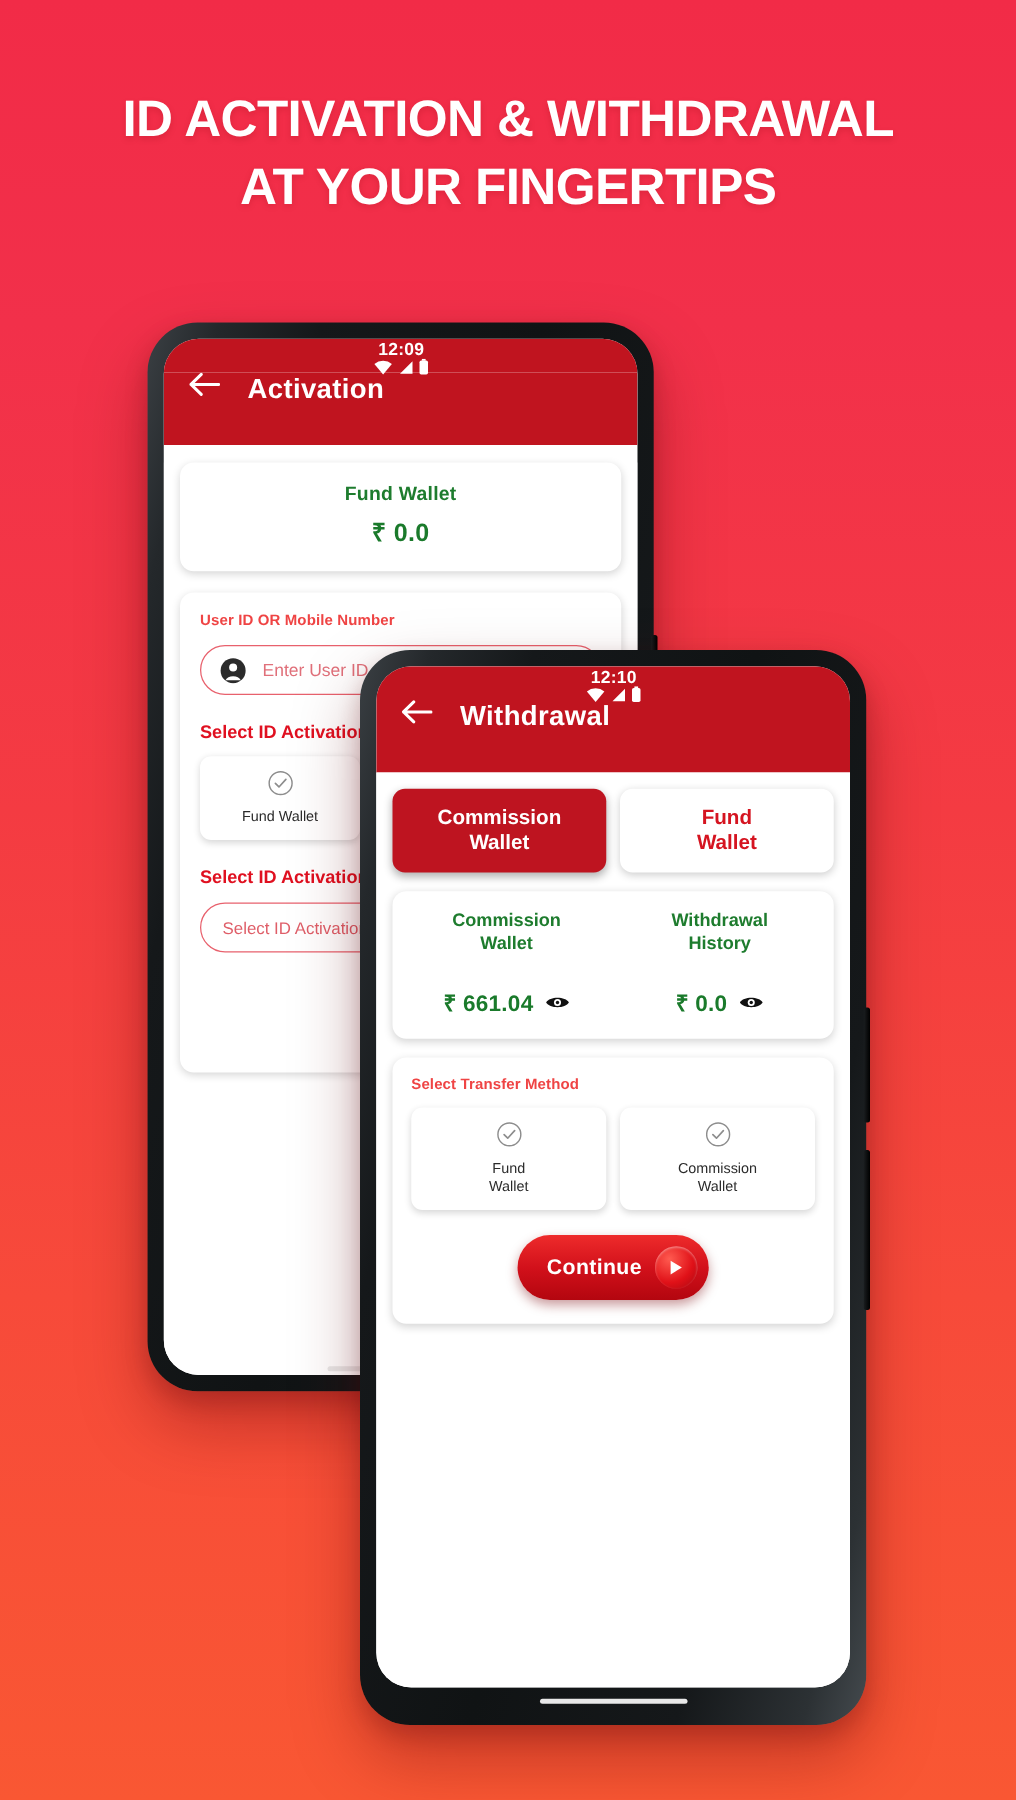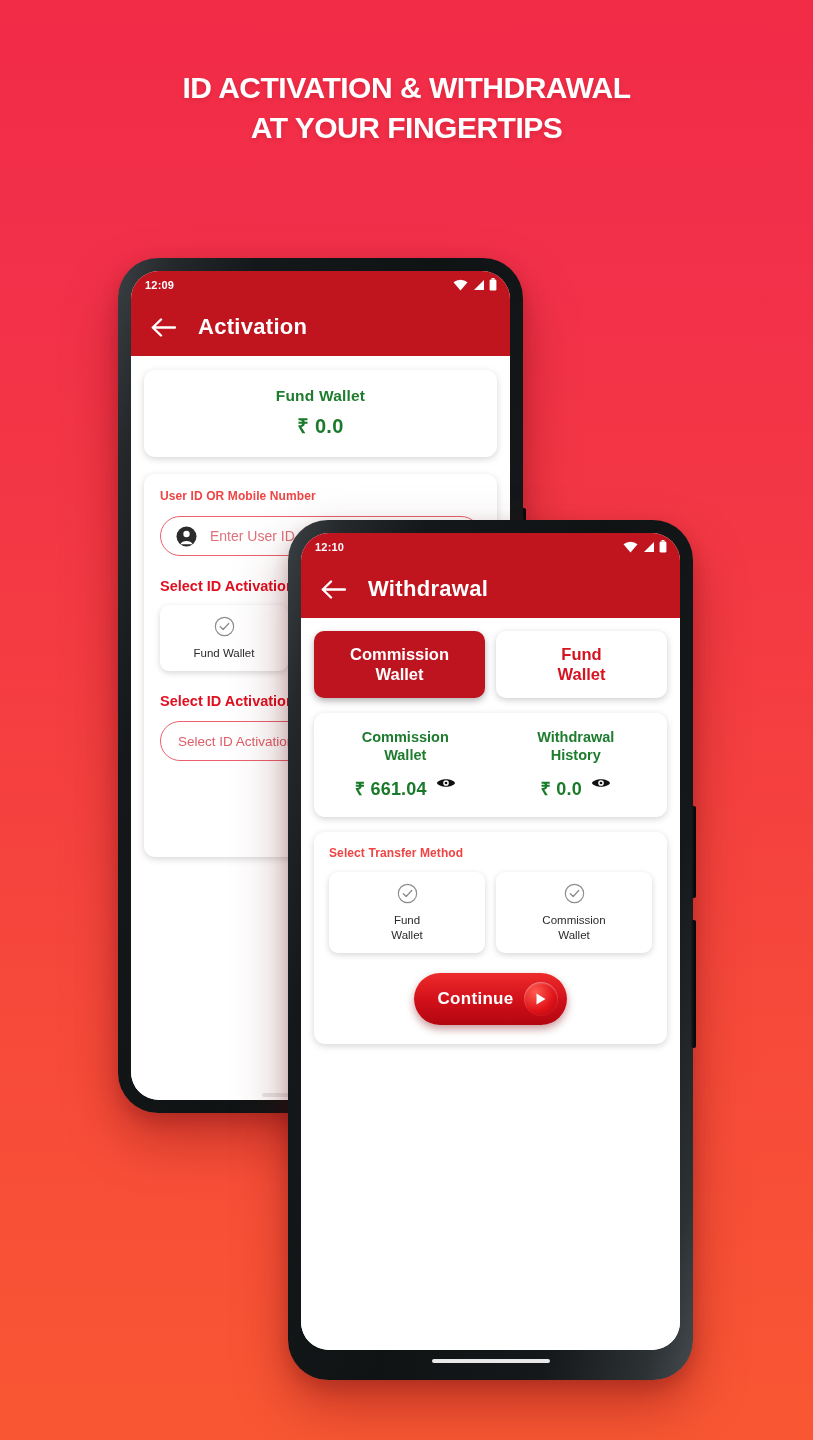--- a/index.html
+++ b/index.html
@@ -7,21 +7,21 @@
   body{
     font-family:"Liberation Sans", sans-serif;
     background:linear-gradient(180deg,#F22B47 0%,#F2304A 18%,#F43B42 45%,#F74A3A 72%,#F95733 100%);
     position:relative;
   }
 
   
   .headline{
     position:absolute; top:68px; left:0; width:813px;
     text-align:center; color:#ffffff;
-    font-weight:bold; font-size:30px; line-height:1.32;
+    font-weight:bold; font-size:41px; line-height:1.32;
     letter-spacing:-0.5px;
     text-shadow:0 2px 5px rgba(120,0,10,0.18);
   }
   .headline .l2{ display:block; }
 
   
   .phone{ position:absolute; }
   .phone .body{
     position:absolute; inset:0;
     background:linear-gradient(105deg,#3b4044 0%,#24282b 9%,#15181a 22%,#101314 50%,#15181a 76%,#2c3134 92%,#454b4f 100%);
@@ -39,27 +39,28 @@
   }
   .homebar{
     position:absolute; left:50%; transform:translateX(-50%);
     height:4px; background:#e8e8e8; border-radius:3px;
   }
 
   
   .statusbar{
     height:27px; background:#C0141F; color:#fff;
     display:flex; align-items:center; justify-content:space-between;
-    padding:0 13px 0 14px; font-size:11px; font-weight:bold;
+    padding:0 13px 0 14px; font-size:14px; font-weight:bold;
     letter-spacing:0.2px;
+    flex-direction:column;
   }
   .statusbar .icons{ display:flex; align-items:center; gap:4px; }
   .appbar{
     background:#C0141F; color:#fff;
-    display:flex; align-items:center; gap:22px;
+    display:flex; gap:22px;
     padding:0 0 0 20px;
   }
   .appbar .title{ font-size:22px; font-weight:bold; letter-spacing:0.3px; }
   .arrow-back{ display:block; }
 
   .appbody{ background:#ffffff; padding:0; position:relative; }
 
   .card{
     background:#fff; border-radius:11px;
     box-shadow:0 2px 7px rgba(0,0,0,0.17);
@@ -109,22 +110,22 @@
     flex:1; border-radius:10px; text-align:center; padding:13px 4px;
     font-size:16.5px; font-weight:bold; line-height:1.23;
   }
   .tab.active{ background:#BE1420; color:#fff; box-shadow:0 3px 7px rgba(0,0,0,0.3); }
   .tab.idle{ background:#fff; color:#D51420; box-shadow:0 2px 7px rgba(0,0,0,0.2); }
 
   .balcard{ margin:15px 13px 0 13px; padding:15px 6px 17px 6px; display:flex; }
   .balcol{ flex:1; text-align:center; }
   .balttl{ color:#1E7C2E; font-size:14.5px; font-weight:bold; line-height:1.3; }
   .balamt{
-    color:#1A7A2B; font-size:18px; font-weight:bold; margin-top:11px;
-    display:flex; justify-content:center; gap:9px; letter-spacing:0.2px;
+    color:#1A7A2B; font-size:18px; font-weight:bold; margin-top:25px;
+    display:flex; align-items:center; justify-content:center; gap:9px; letter-spacing:0.2px;
   }
 
   .methodcard{ margin:15px 13px 0 13px; padding:14px 15px 19px 15px; }
   .methodrow{ display:flex; gap:11px; margin-top:12px; }
   .center{ text-align:center; margin-top:20px; }
 </style>
 </head>
 <body>
 
 <div class="headline">

